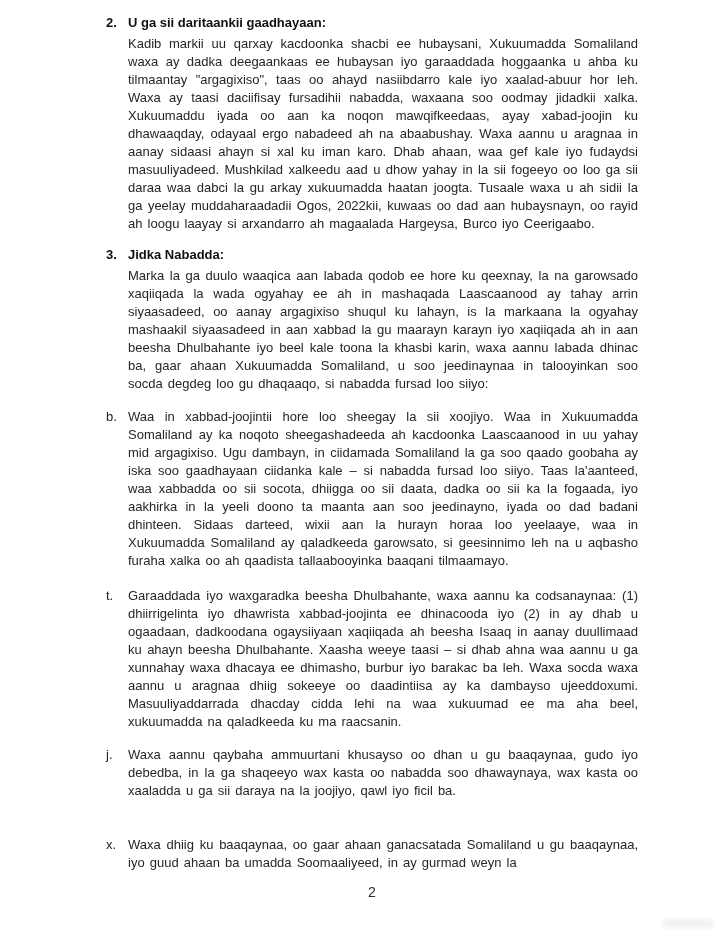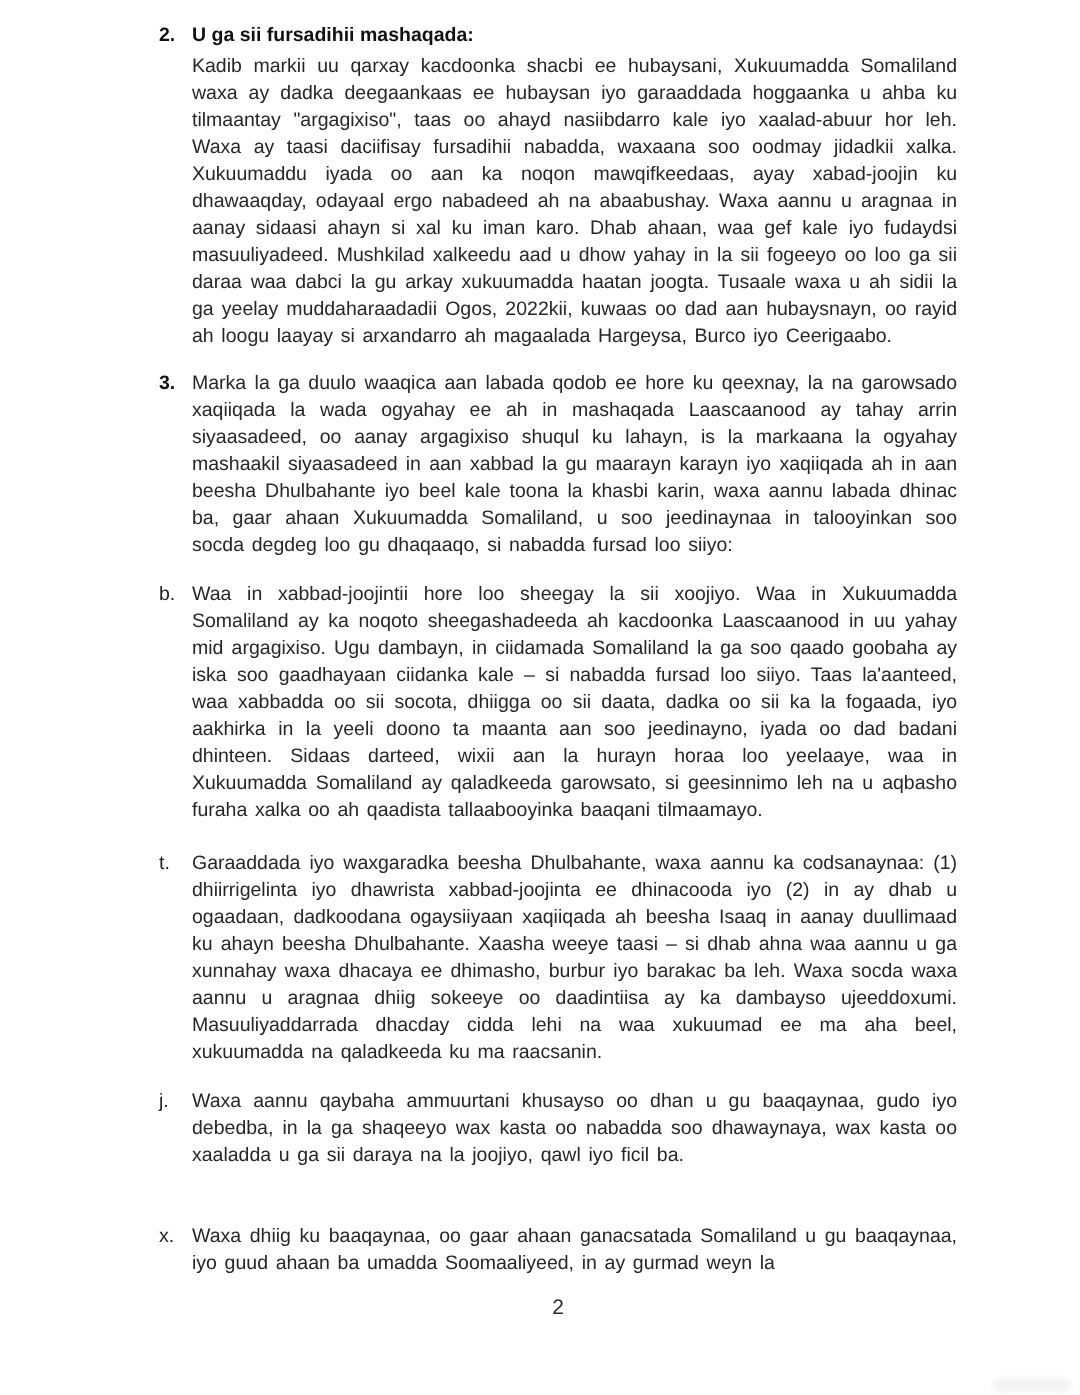--- a/index.html
+++ b/index.html
@@ -81,28 +81,29 @@
 </style>
 </head>
 <body>
 
 <div class="doc-page">
   <div class="content">
 
     <div class="section mb-s2">
       <div class="marker bold">2.</div>
       <div class="sec-body">
-        <div class="sec-title">U ga sii fursadihii mashaqada:</div>
+        <div class="sec-title">U ga sii daritaankii gaadhayaan:</div>
         <p class="sec-text">Kadib markii uu qarxay kacdoonka shacbi ee hubaysani, Xukuumadda Somaliland waxa ay dadka deegaankaas ee hubaysan iyo garaaddada hoggaanka u ahba ku tilmaantay "argagixiso", taas oo ahayd nasiibdarro kale iyo xaalad-abuur hor leh. Waxa ay taasi daciifisay fursadihii nabadda, waxaana soo oodmay jidadkii xalka. Xukuumaddu iyada oo aan ka noqon mawqifkeedaas, ayay xabad-joojin ku dhawaaqday, odayaal ergo nabadeed ah na abaabushay. Waxa aannu u aragnaa in aanay sidaasi ahayn si xal ku iman karo. Dhab ahaan, waa gef kale iyo fudaydsi masuuliyadeed. Mushkilad xalkeedu aad u dhow yahay in la sii fogeeyo oo loo ga sii daraa waa dabci la gu arkay xukuumadda haatan joogta. Tusaale waxa u ah sidii la ga yeelay muddaharaadadii Ogos, 2022kii, kuwaas oo dad aan hubaysnayn, oo rayid ah loogu laayay si arxandarro ah magaalada Hargeysa, Burco iyo Ceerigaabo.</p>
       </div>
     </div>
 
     <div class="section mb-s3">
       <div class="marker bold">3.</div>
       <div class="sec-body">
+        <div class="sec-title">Jidka Nabadda:</div>
         <p class="sec-text">Marka la ga duulo waaqica aan labada qodob ee hore ku qeexnay, la na garowsado xaqiiqada la wada ogyahay ee ah in mashaqada Laascaanood ay tahay arrin siyaasadeed, oo aanay argagixiso shuqul ku lahayn, is la markaana la ogyahay mashaakil siyaasadeed in aan xabbad la gu maarayn karayn iyo xaqiiqada ah in aan beesha Dhulbahante iyo beel kale toona la khasbi karin, waxa aannu labada dhinac ba, gaar ahaan Xukuumadda Somaliland, u soo jeedinaynaa in talooyinkan soo socda degdeg loo gu dhaqaaqo, si nabadda fursad loo siiyo:</p>
       </div>
     </div>
 
     <div class="section mb-b">
       <div class="marker">b.</div>
       <div class="sec-body">
         <p class="sec-text">Waa in xabbad-joojintii hore loo sheegay la sii xoojiyo. Waa in Xukuumadda Somaliland ay ka noqoto sheegashadeeda ah kacdoonka Laascaanood in uu yahay mid argagixiso. Ugu dambayn, in ciidamada Somaliland la ga soo qaado goobaha ay iska soo gaadhayaan ciidanka kale – si nabadda fursad loo siiyo. Taas la'aanteed, waa xabbadda oo sii socota, dhiigga oo sii daata, dadka oo sii ka la fogaada, iyo aakhirka in la yeeli doono ta maanta aan soo jeedinayno, iyada oo dad badani dhinteen. Sidaas darteed, wixii aan la hurayn horaa loo yeelaaye, waa in Xukuumadda Somaliland ay qaladkeeda garowsato, si geesinnimo leh na u aqbasho furaha xalka oo ah qaadista tallaabooyinka baaqani tilmaamayo.</p>
       </div>
     </div>

